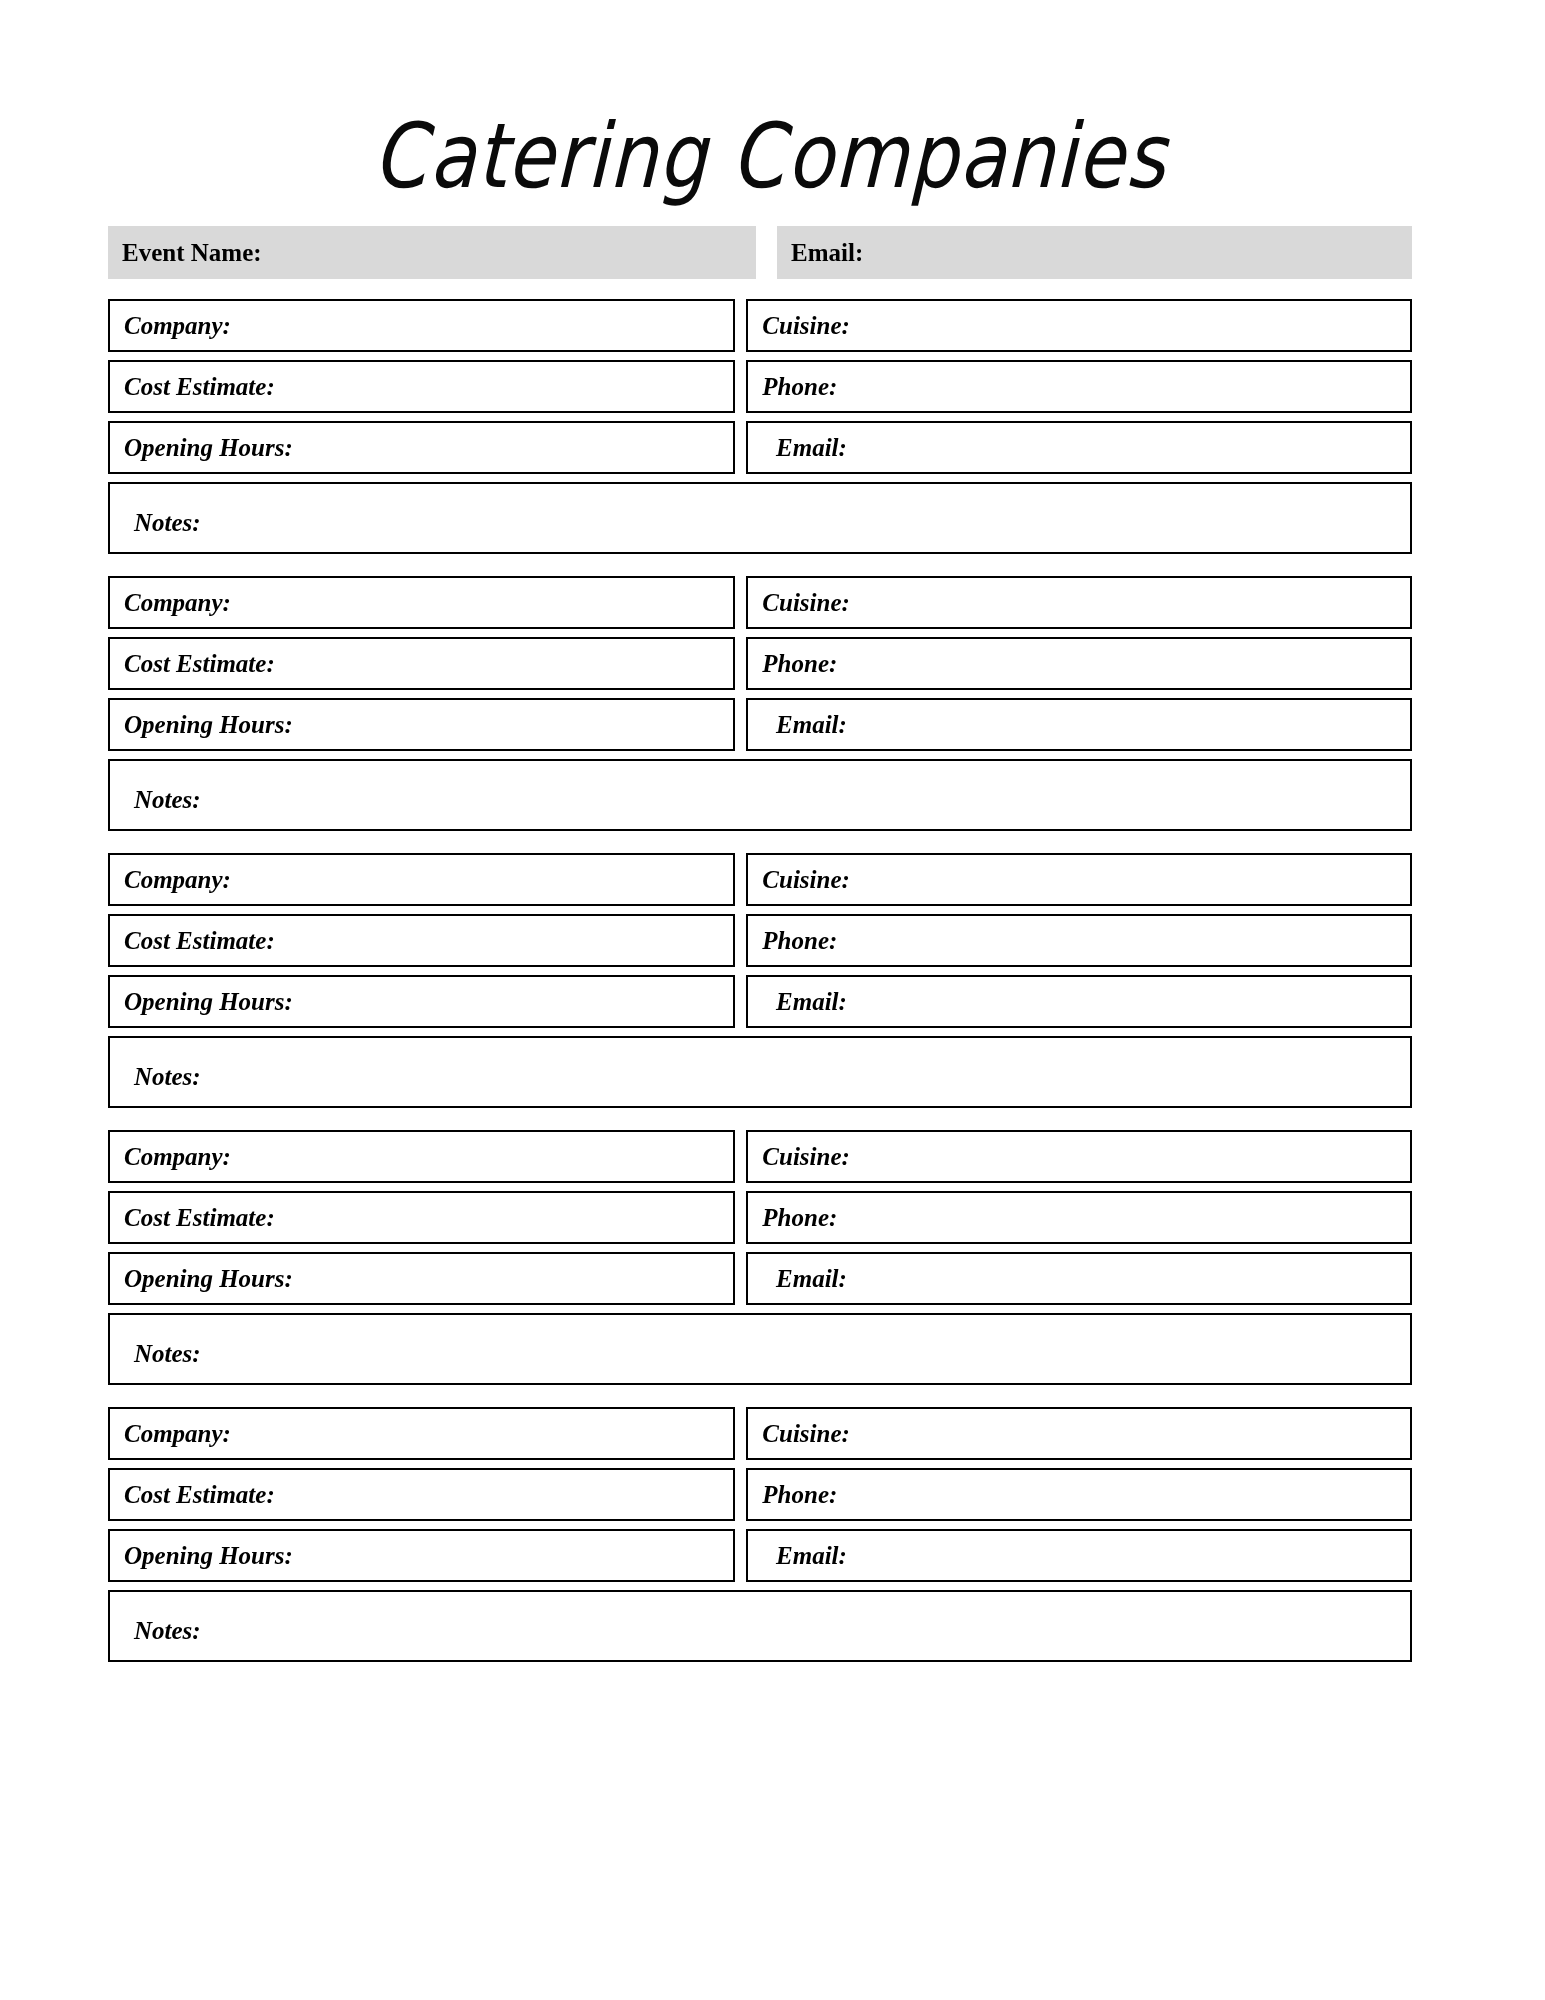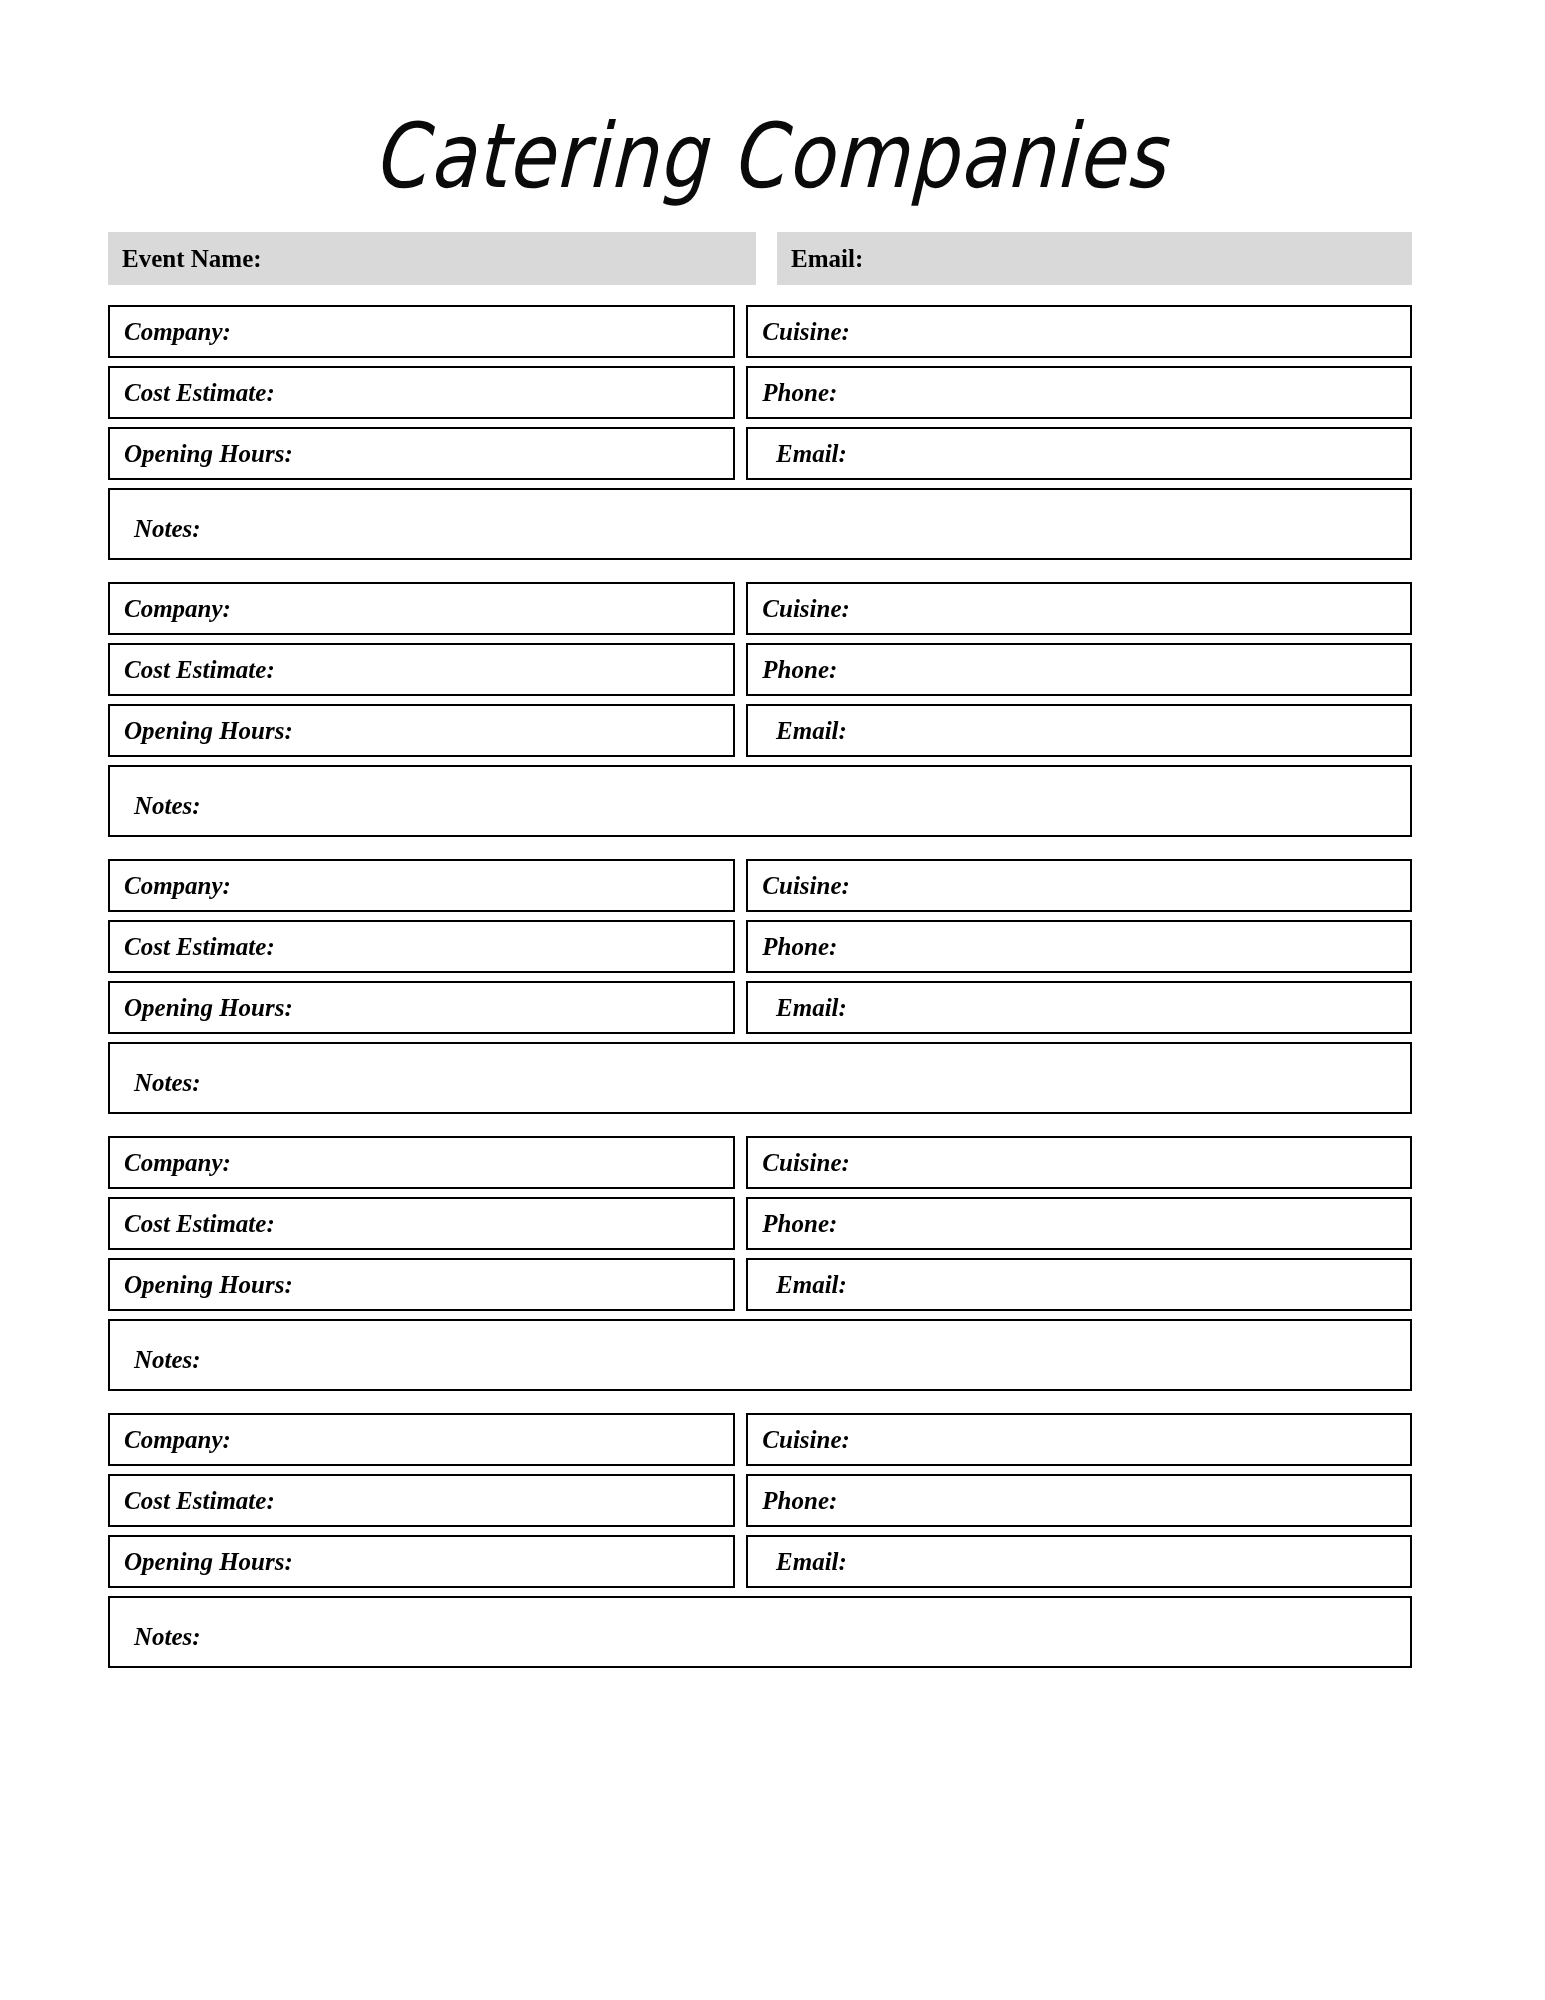--- a/index.html
+++ b/index.html
@@ -40,21 +40,21 @@
     color: #0a0a0a;
     transform: skewX(-4deg) scaleY(1.18);
     transform-origin: center bottom;
     white-space: nowrap;
   }
 
   
   .sheet {
     position: absolute;
     left: 108px;
-    top: 232px;
+    top: 226px;
     width: 1304px;
   }
 
   
   .header-row {
     display: flex;
     width: 100%;
     gap: 21px;
     margin-bottom: 20px;
   }

